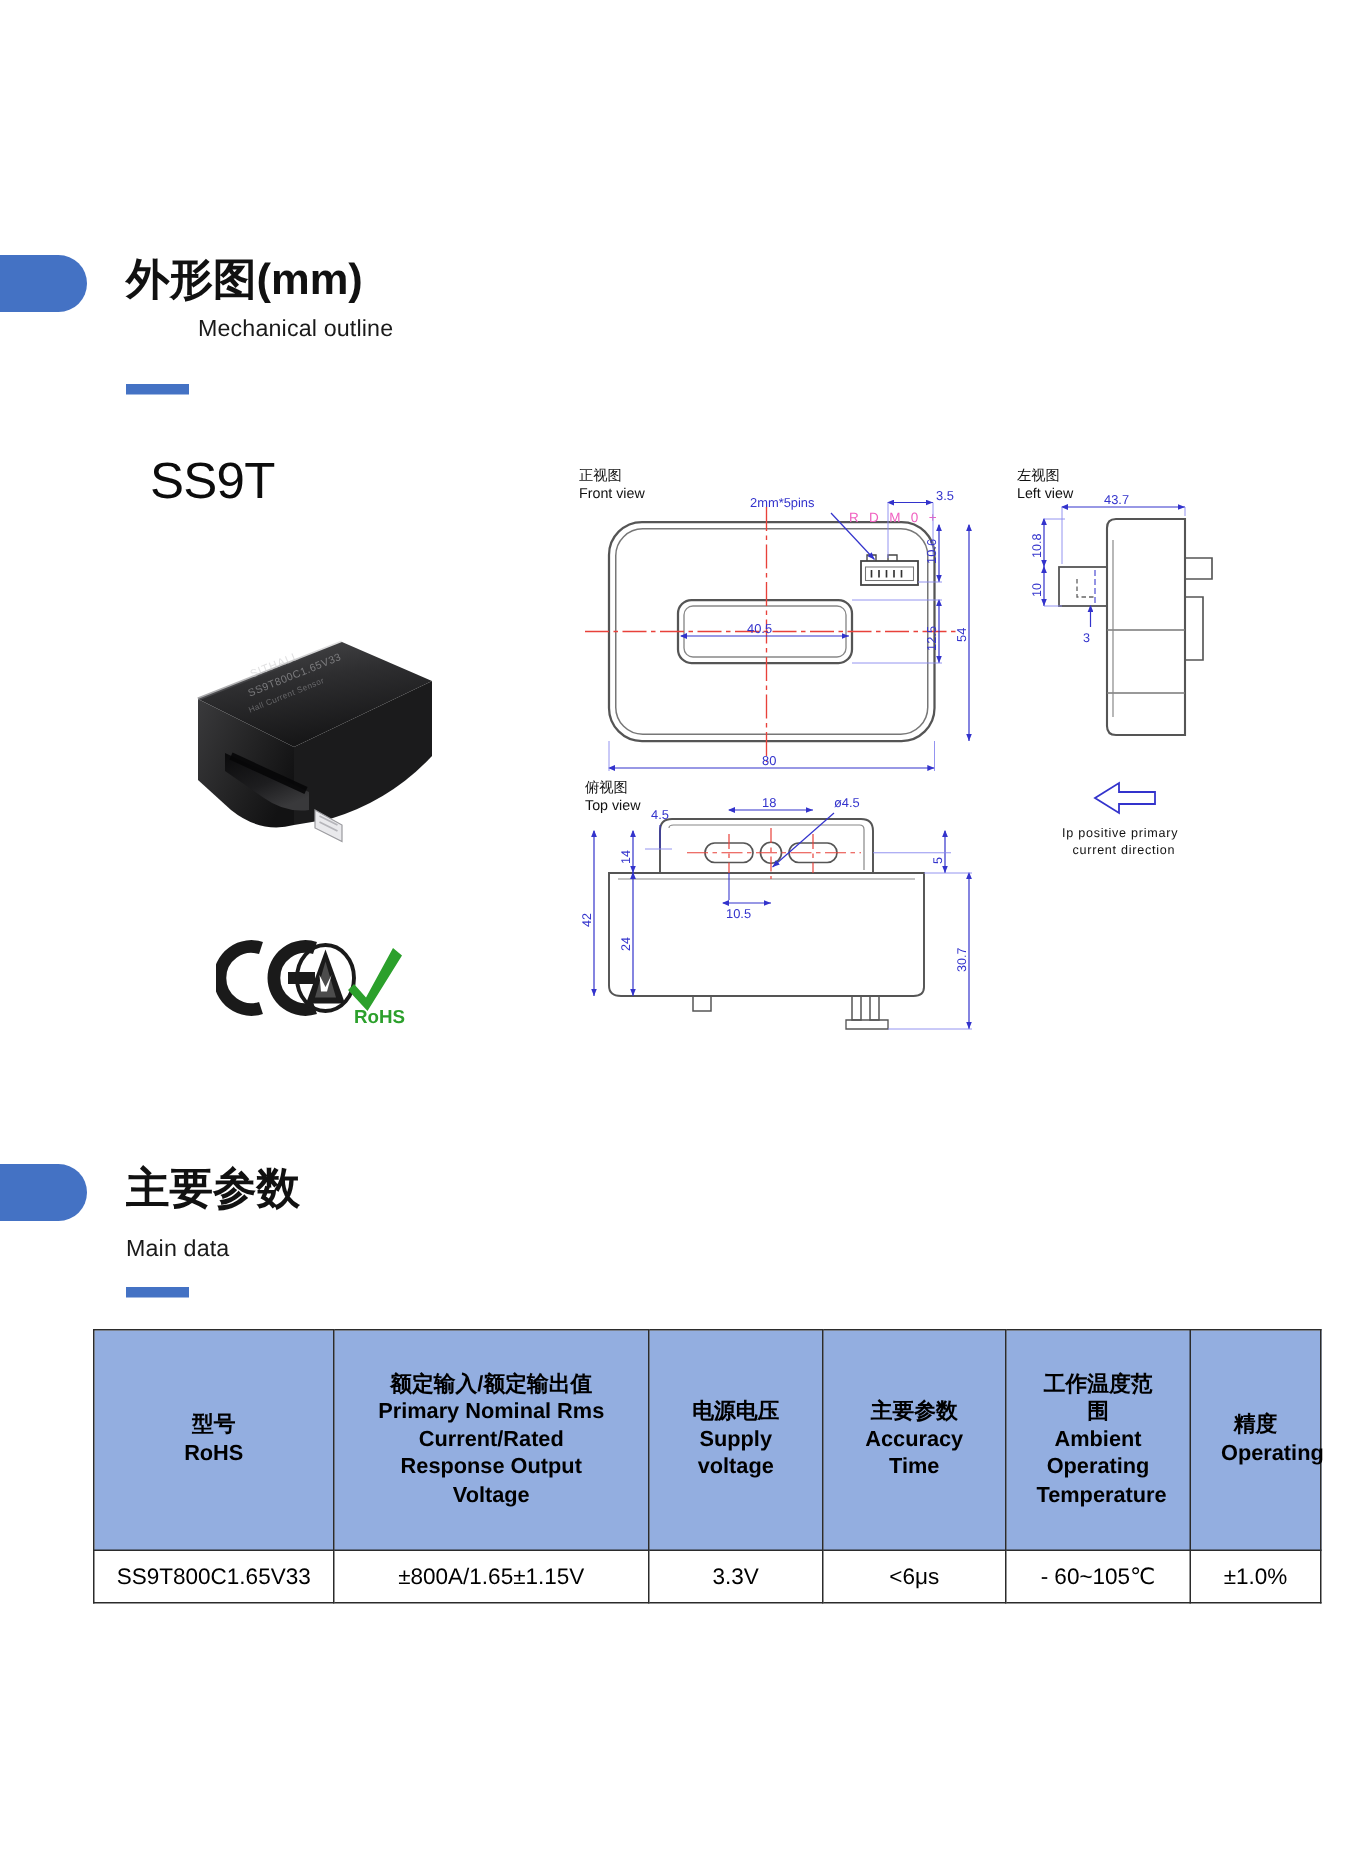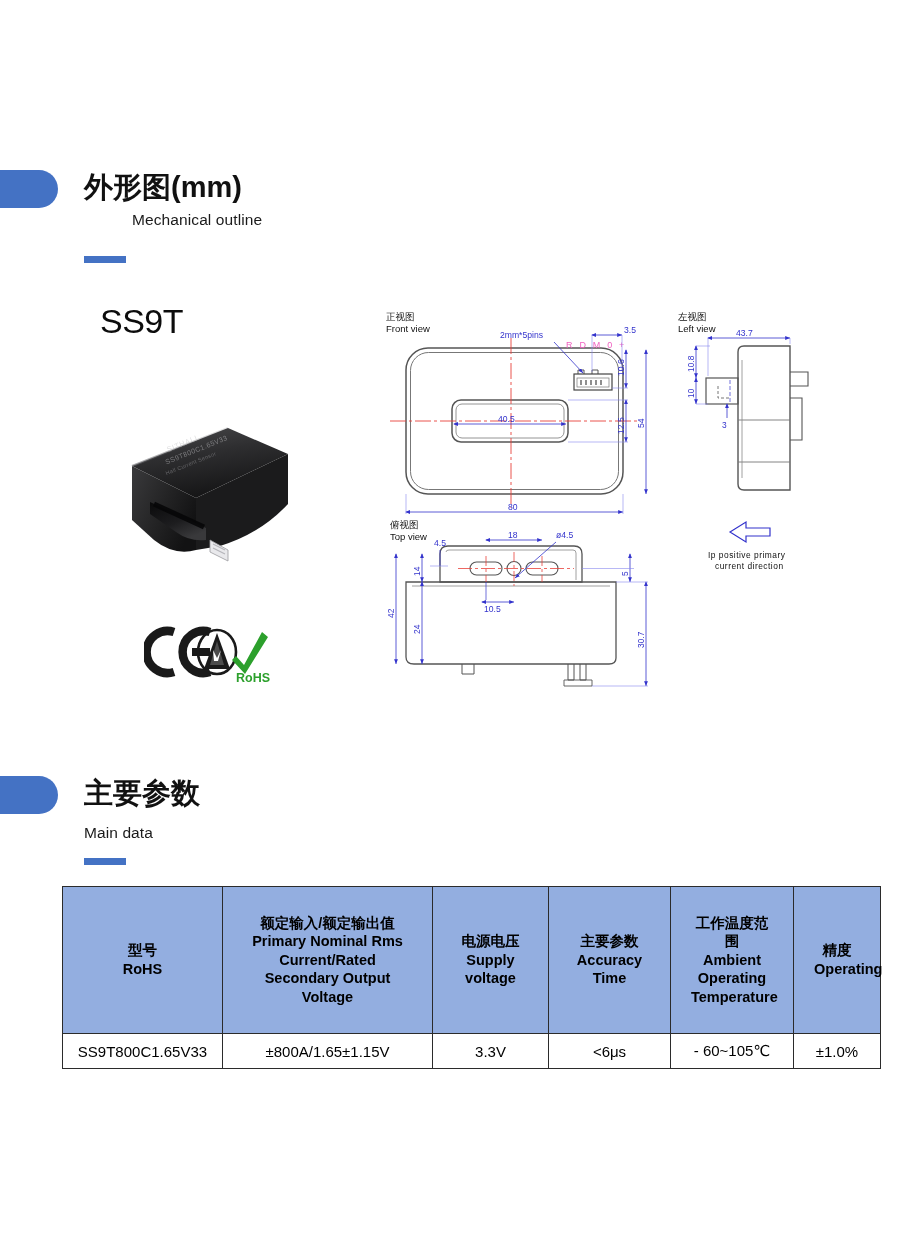--- a/index.html
+++ b/index.html
@@ -324,21 +324,21 @@
         <col style="width:87px">
     </colgroup>
     <thead>
       <tr>
         <th>
           <span class="th-l1">型号</span>
           <span class="th-l2">RoHS</span>
         </th>
         <th>
           <span class="th-l1">额定输入/额定输出值</span>
-          <span class="th-l2">Primary Nominal Rms Current/Rated Secondary Output Voltage</span>
+          <span class="th-l2">Primary Nominal Rms Current/Rated Response Output Voltage</span>
         </th>
         <th>
           <span class="th-l1">电源电压</span>
           <span class="th-l2">Supply voltage</span>
         </th>
         <th>
           <span class="th-l1">主要参数</span>
           <span class="th-l2">Accuracy Time</span>
         </th>
         <th>

